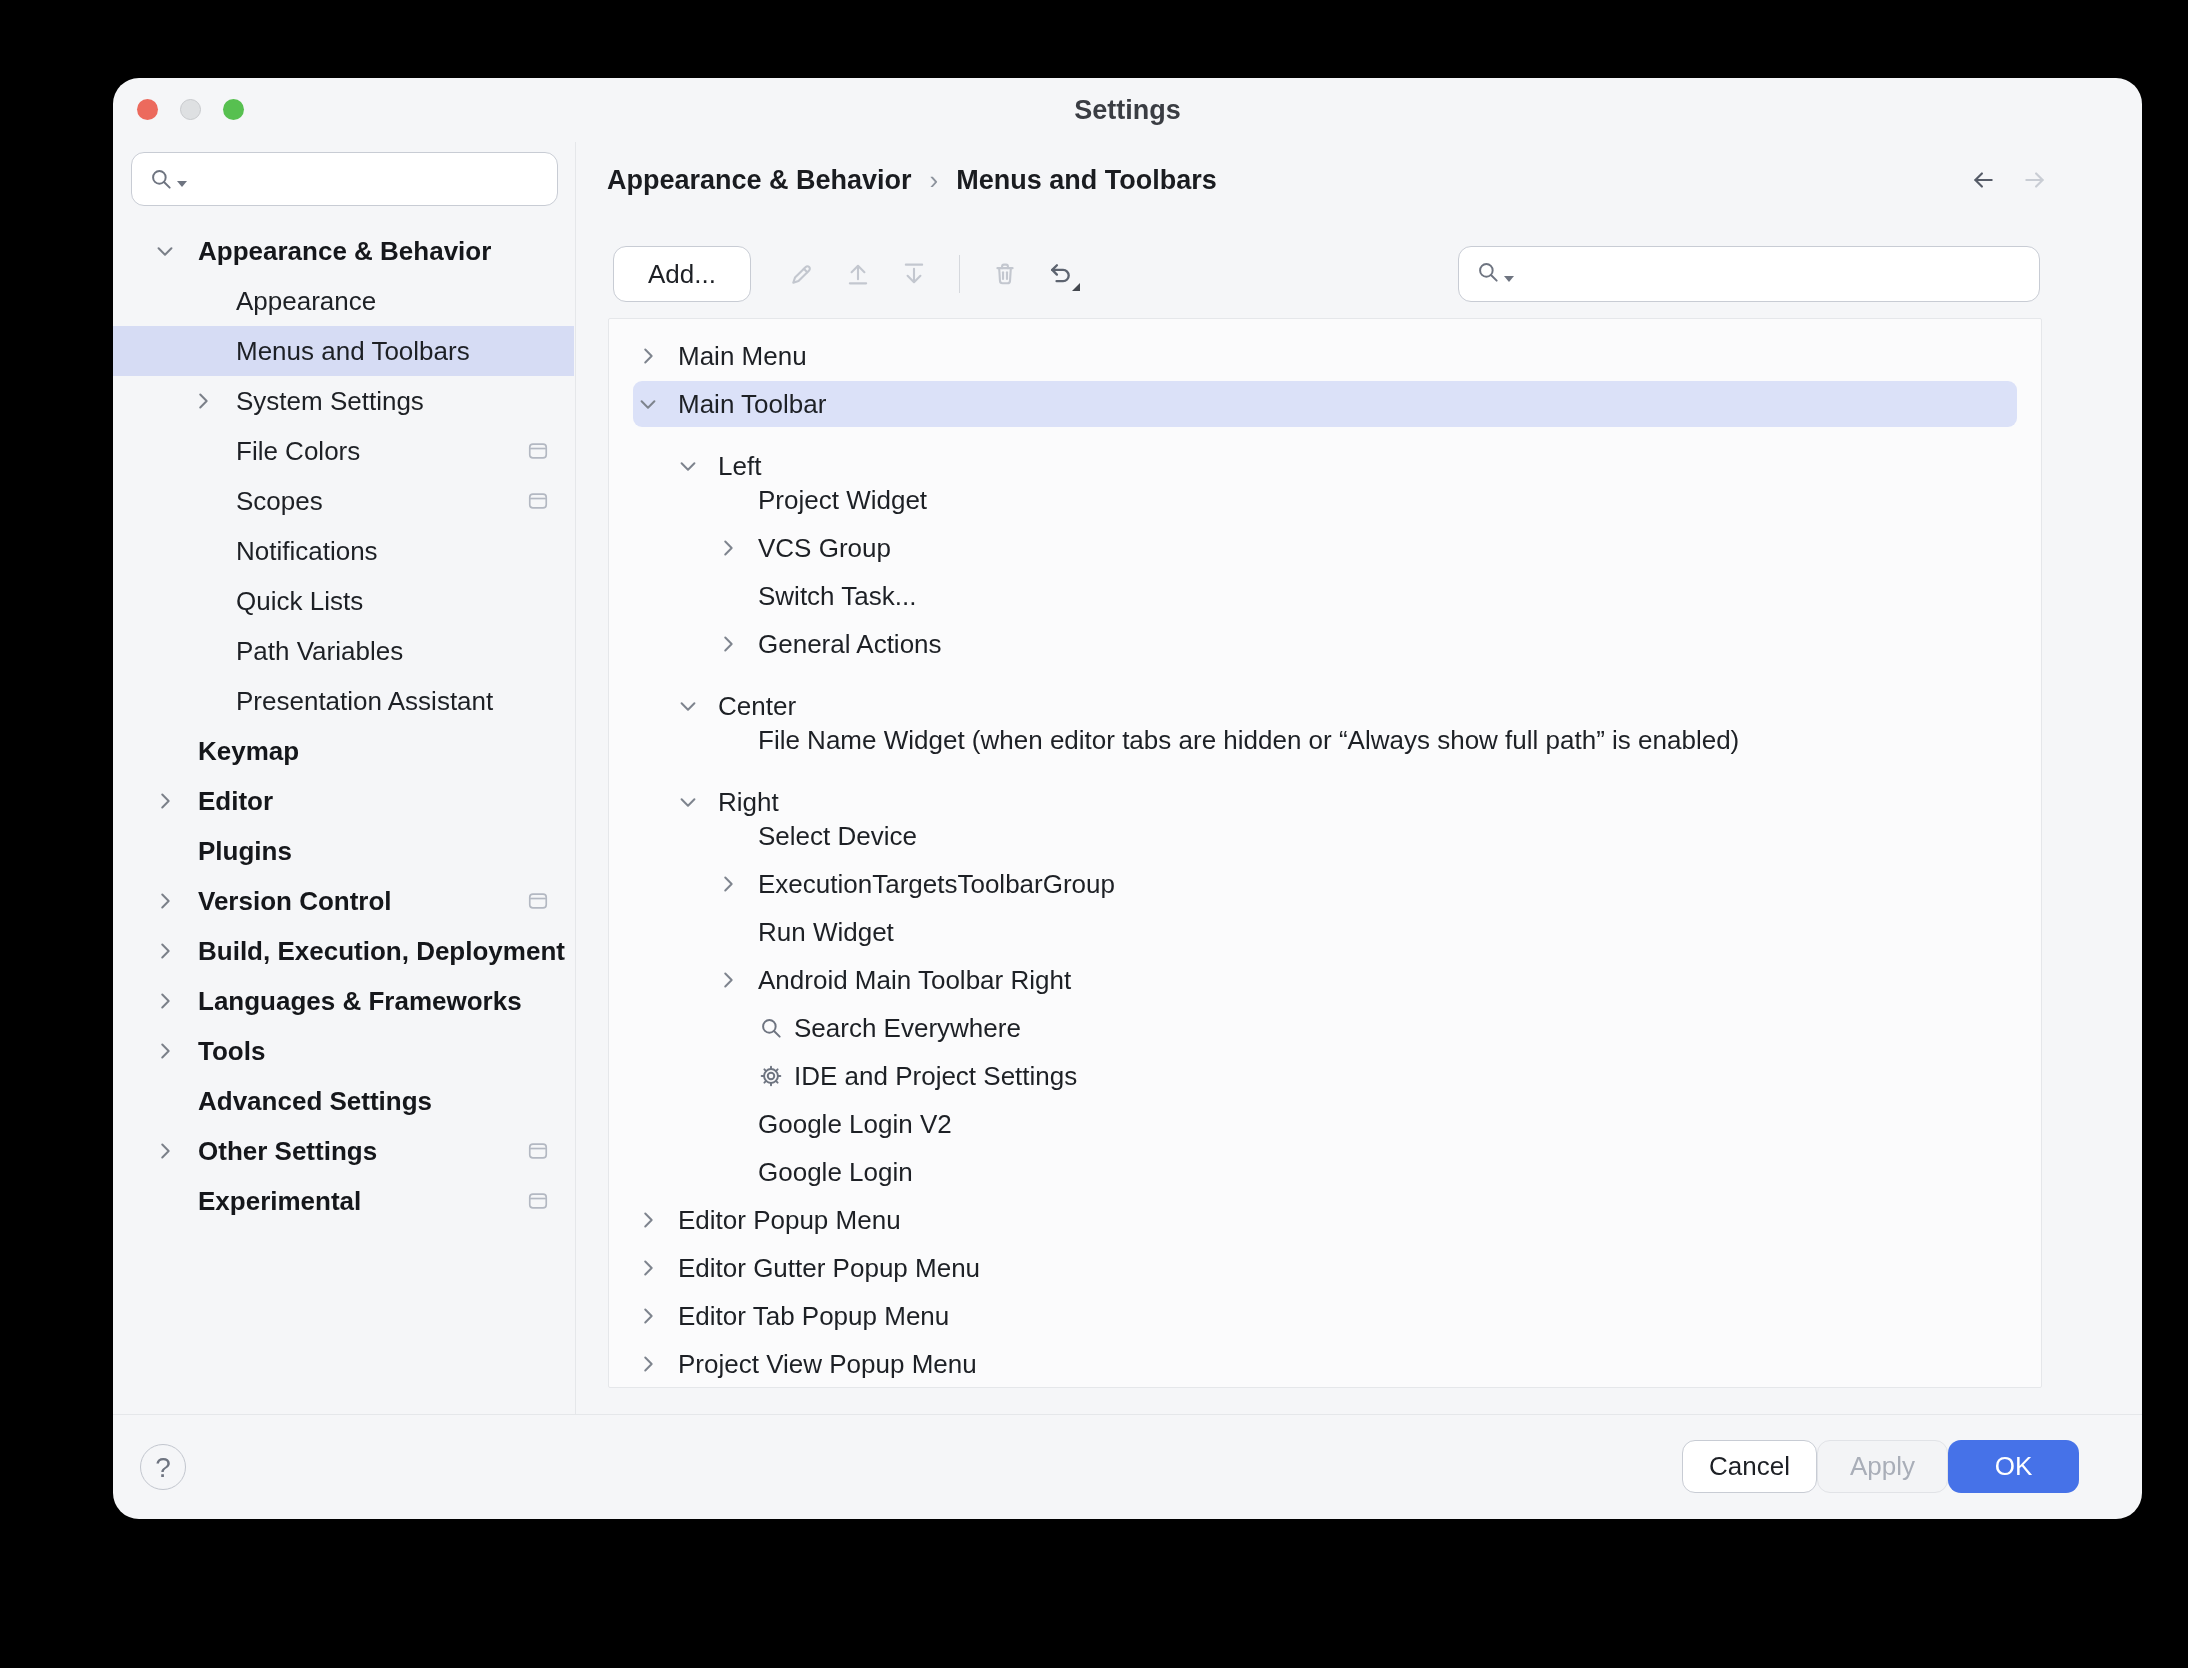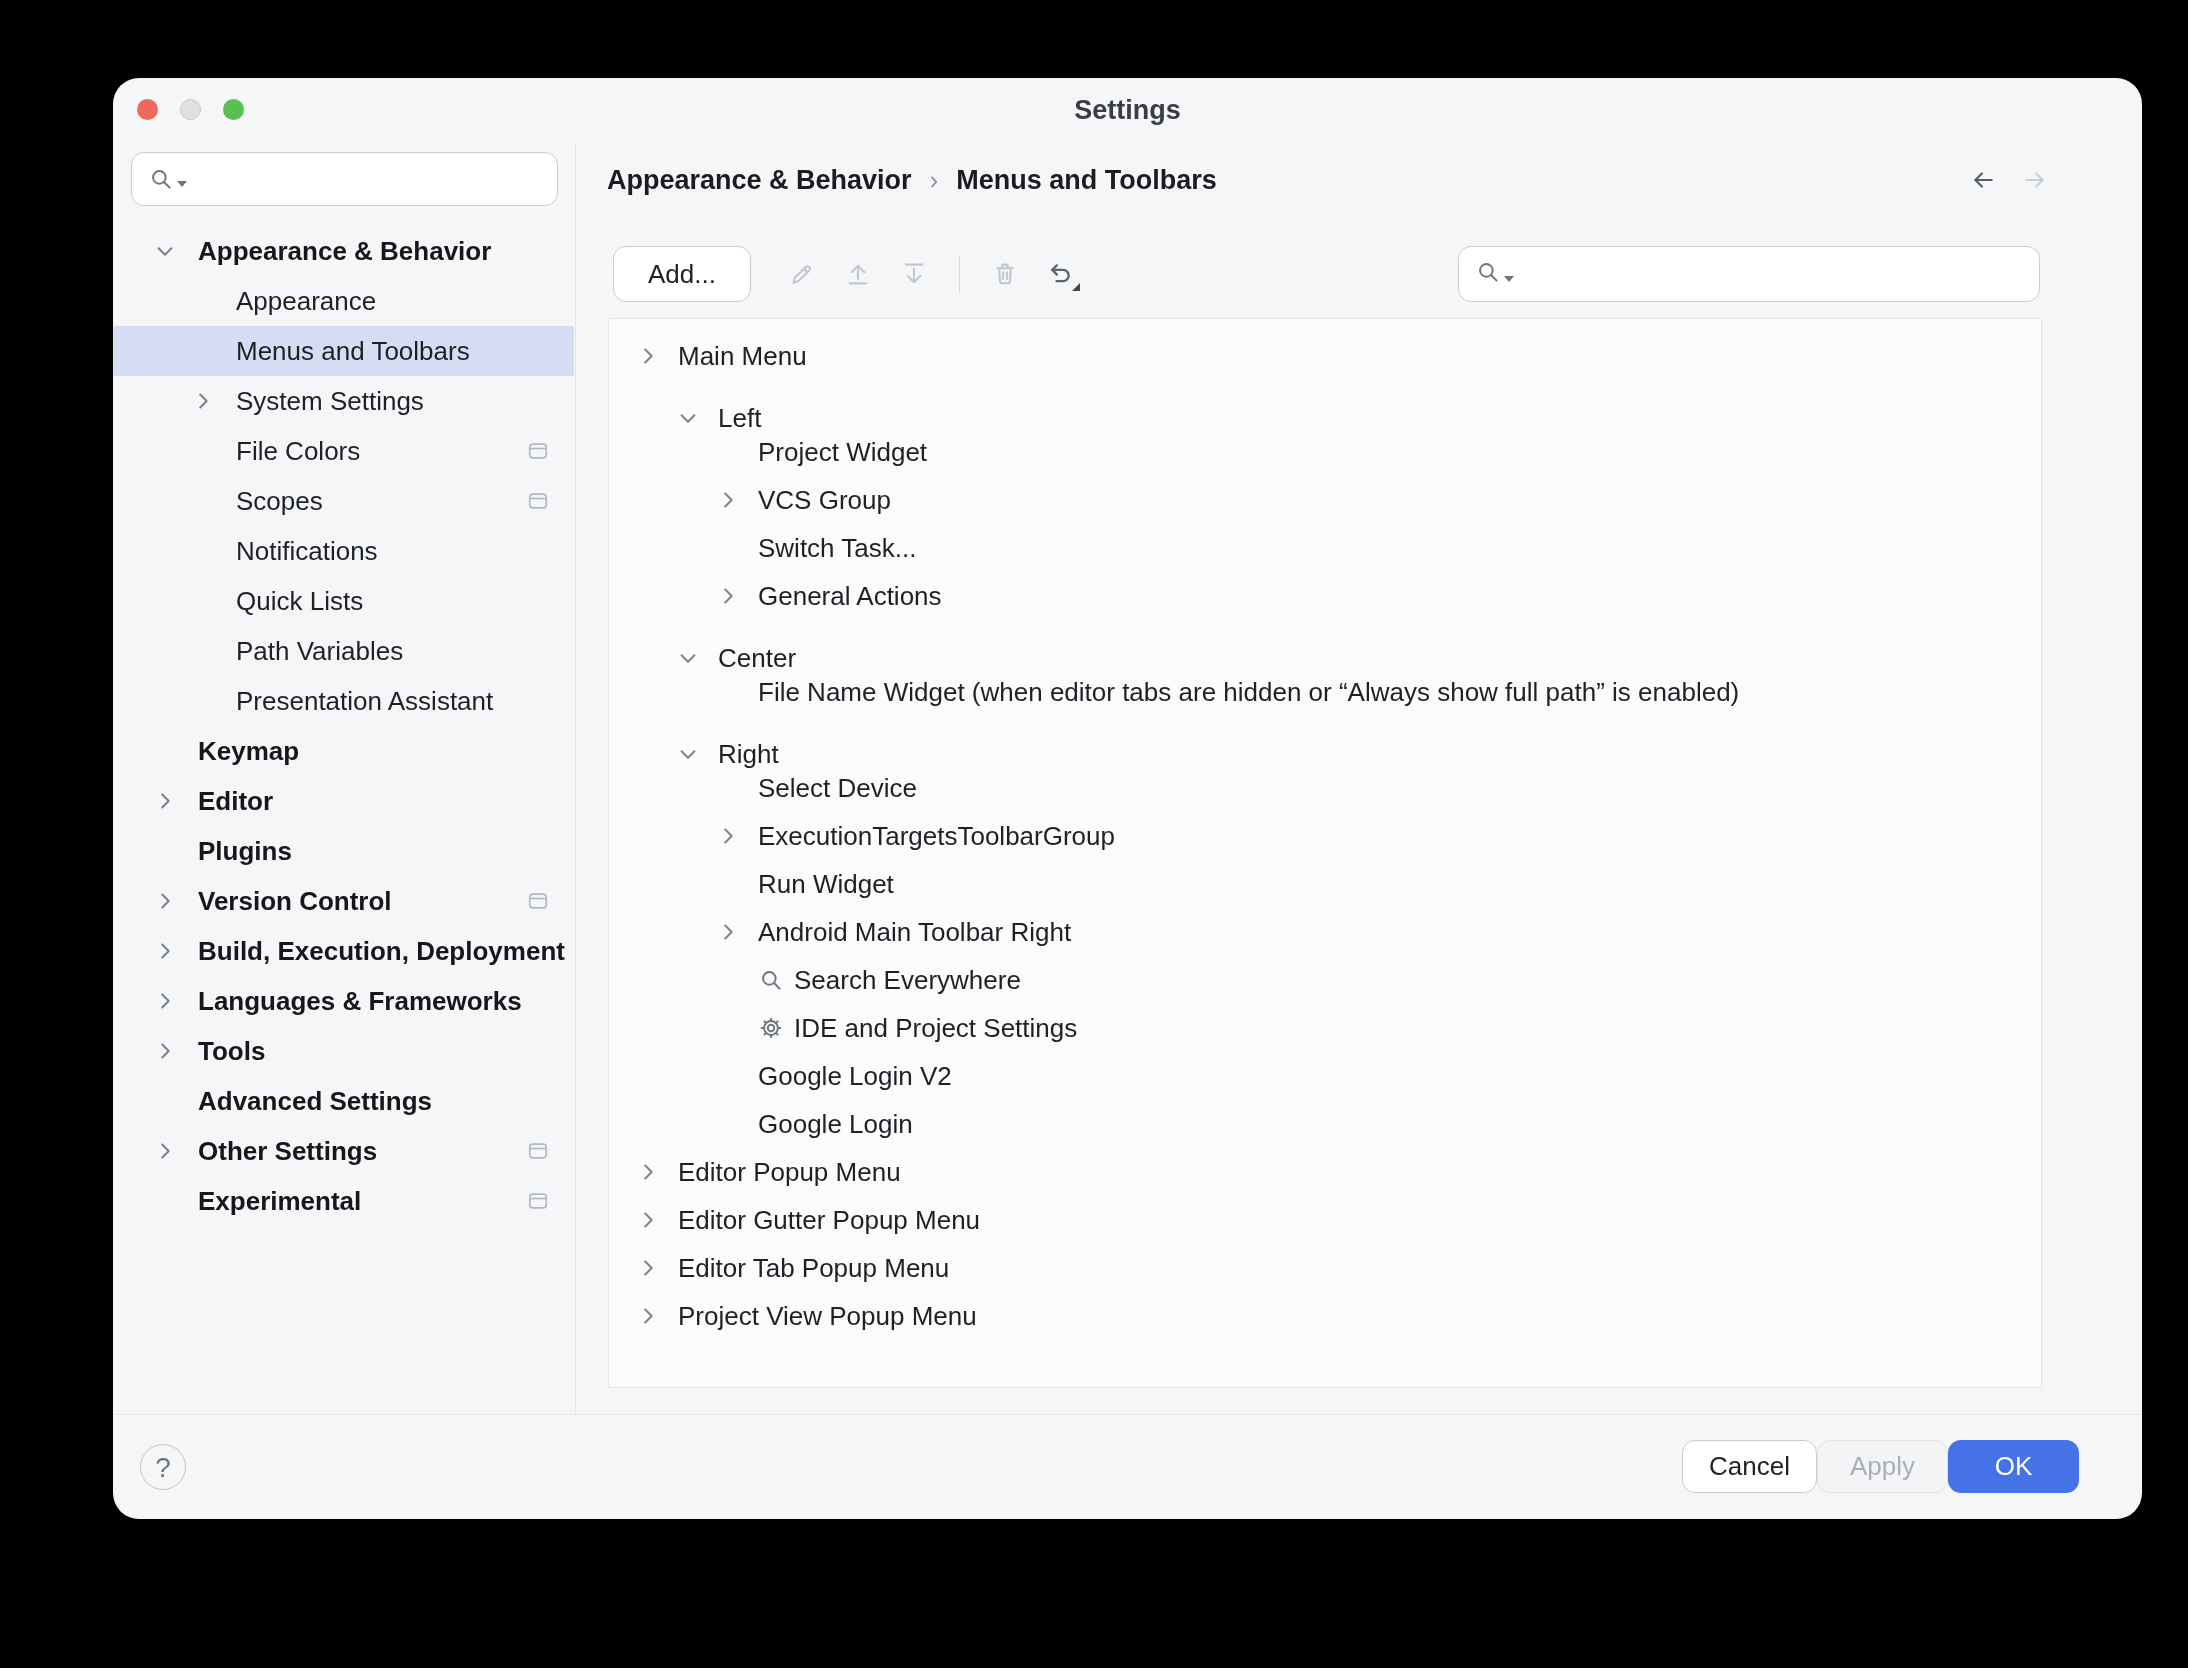--- a/index.html
+++ b/index.html
@@ -444,20 +444,31 @@
           <div class="rowc">
             <span class="chev dir-right">
   <svg class="cr" viewBox="0 0 24 24" width="22" height="22">
                 <polyline points="9,5 16,12 9,19" fill="none" stroke="currentColor" stroke-width="2.2" stroke-linecap="round" stroke-linejoin="round"></polyline>
               </svg>
 
 </span>
             <span>Main Menu</span>
           </div>
         </div>
+        <div class="tree-row lvl0 selected">
+          <div class="rowc">
+            <span class="chev dir-down">
+
+  <svg class="cd" viewBox="0 0 24 24" width="22" height="22">
+                <polyline points="5,9 12,16 19,9" fill="none" stroke="currentColor" stroke-width="2.2" stroke-linecap="round" stroke-linejoin="round"></polyline>
+              </svg>
+</span>
+            <span>Main Toolbar</span>
+          </div>
+        </div>
         <div class="tree-row lvl1">
           <div class="rowc">
             <span class="chev dir-down">
 
   <svg class="cd" viewBox="0 0 24 24" width="22" height="22">
                 <polyline points="5,9 12,16 19,9" fill="none" stroke="currentColor" stroke-width="2.2" stroke-linecap="round" stroke-linejoin="round"></polyline>
               </svg>
 </span>
             <span>Left</span>
           </div>

